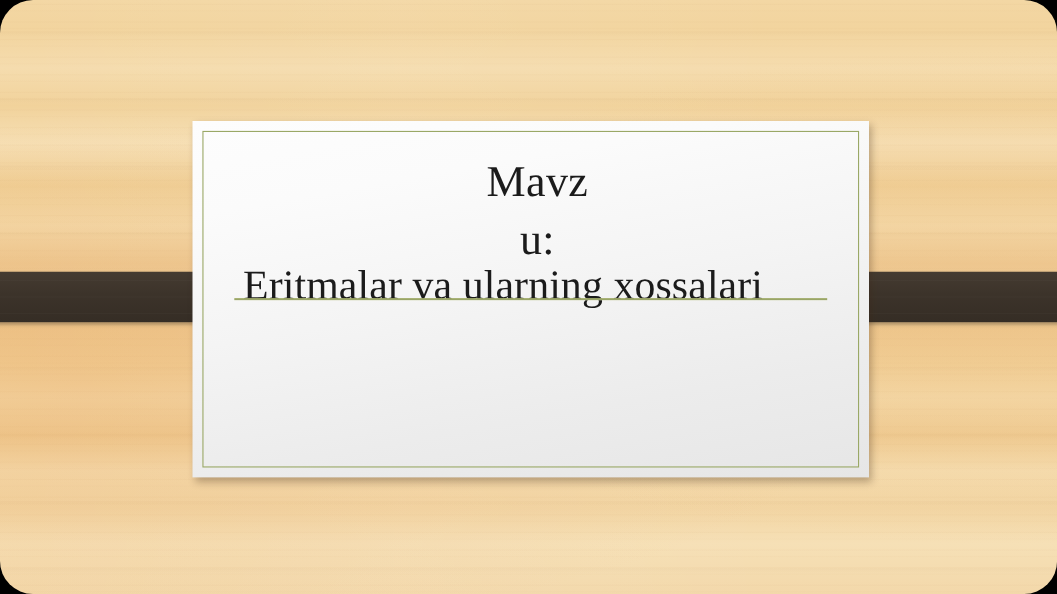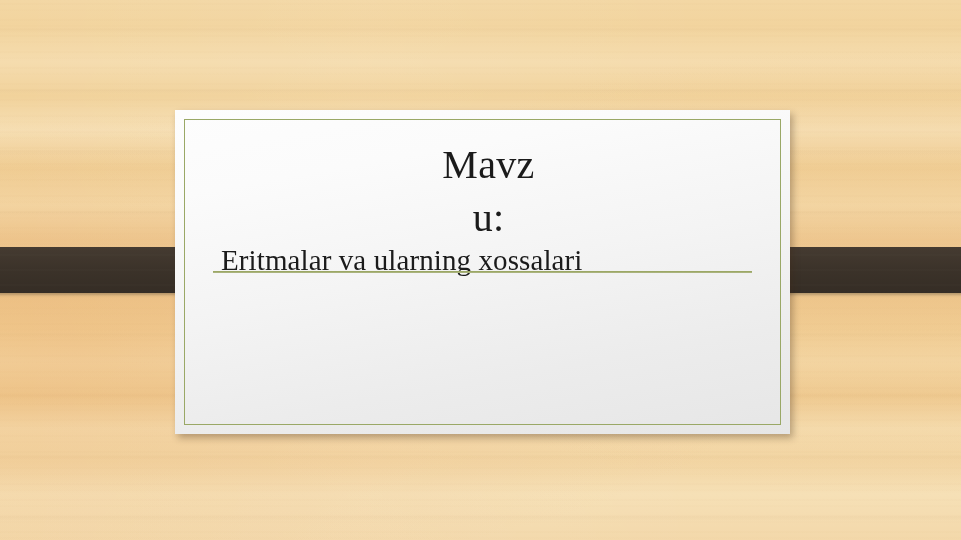--- a/index.html
+++ b/index.html
@@ -11,20 +11,21 @@
   body {
     font-family: "Liberation Serif", "DejaVu Serif", serif;
   }
 
   
   #slide-stage {
     position: relative;
     width: 961px;
     height: 540px;
     overflow: hidden;
+    border-radius: 30px;
   }
 
   
   #wood-background {
     position: absolute;
     inset: 0;
     background:
       
       linear-gradient(180deg,
         #f3d7a4 0px,
@@ -154,21 +155,21 @@
     text-align: center;
     letter-spacing: 0.3px;
     white-space: pre-line;
     padding-left: 6px;
   }
   #title-line-main {
     position: absolute;
     left: 8px;
     top: 97px;
     width: 540px;
-    font-size: 29px;
+    font-size: 38px;
     line-height: 50px;
     text-align: left;
     letter-spacing: 0.1px;
   }
 
   
   #title-underline {
     position: absolute;
     left: 38px;
     top: 161px;

